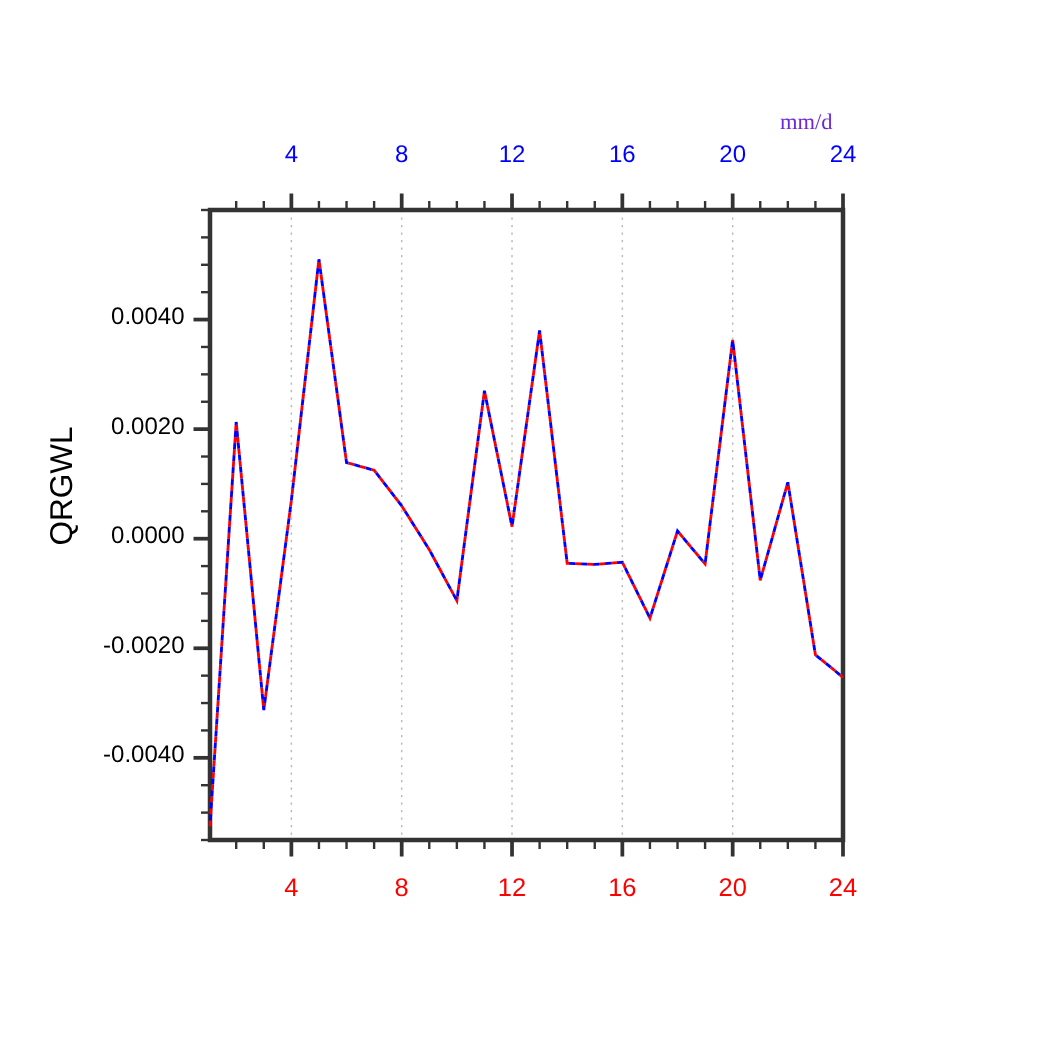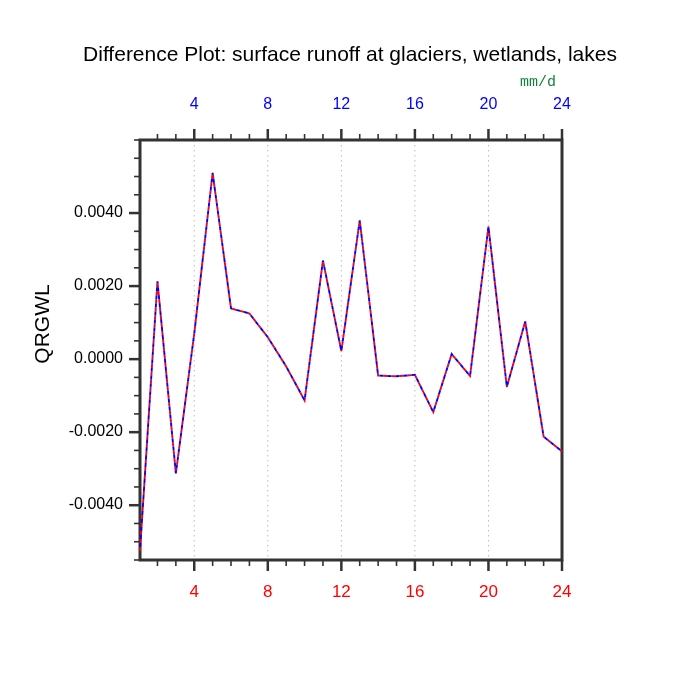--- a/index.html
+++ b/index.html
@@ -26,22 +26,22 @@
     width: 700px;
     text-align: center;
     font-size: 21px;
     color: #000000;
     font-family: "Liberation Sans", sans-serif;
     white-space: nowrap;
   }
   .unit-label {
     position: absolute;
     font-size: 15px;
-    color: #15803d;
-    font-family: Liberation Mono, monospace;
+    color: #6d28d9;
+    font-family: Liberation Serif, serif;
     white-space: nowrap;
   }
   .top-tick-label {
     position: absolute;
     font-size: 16px;
     color: #0000ff;
     font-family: "Liberation Sans", sans-serif;
     text-align: center;
     white-space: nowrap;
   }
@@ -78,21 +78,20 @@
     position: absolute;
     left: 0;
     top: 0;
   }
 </style>
 </head>
 <body>
 
 <div id="root">
 
-  <div class="chart-title">Difference Plot: surface runoff at glaciers, wetlands, lakes</div>
 
   <div class="unit-label" id="unit-label" style="left: 520px; top: 74px;">mm/d</div>
 
   <div class="y-axis-title">QRGWL</div>
 
   <svg id="plotsvg" width="700" height="700">
     <g id="grid-layer">
         <line x1="194.24400871459696" y1="140" x2="194.24400871459696" y2="560" stroke="#bbbbbb" stroke-width="1" stroke-dasharray="1.5,3.5"></line>
         <line x1="267.79520697167754" y1="140" x2="267.79520697167754" y2="560" stroke="#bbbbbb" stroke-width="1" stroke-dasharray="1.5,3.5"></line>
         <line x1="341.34640522875816" y1="140" x2="341.34640522875816" y2="560" stroke="#bbbbbb" stroke-width="1" stroke-dasharray="1.5,3.5"></line>

